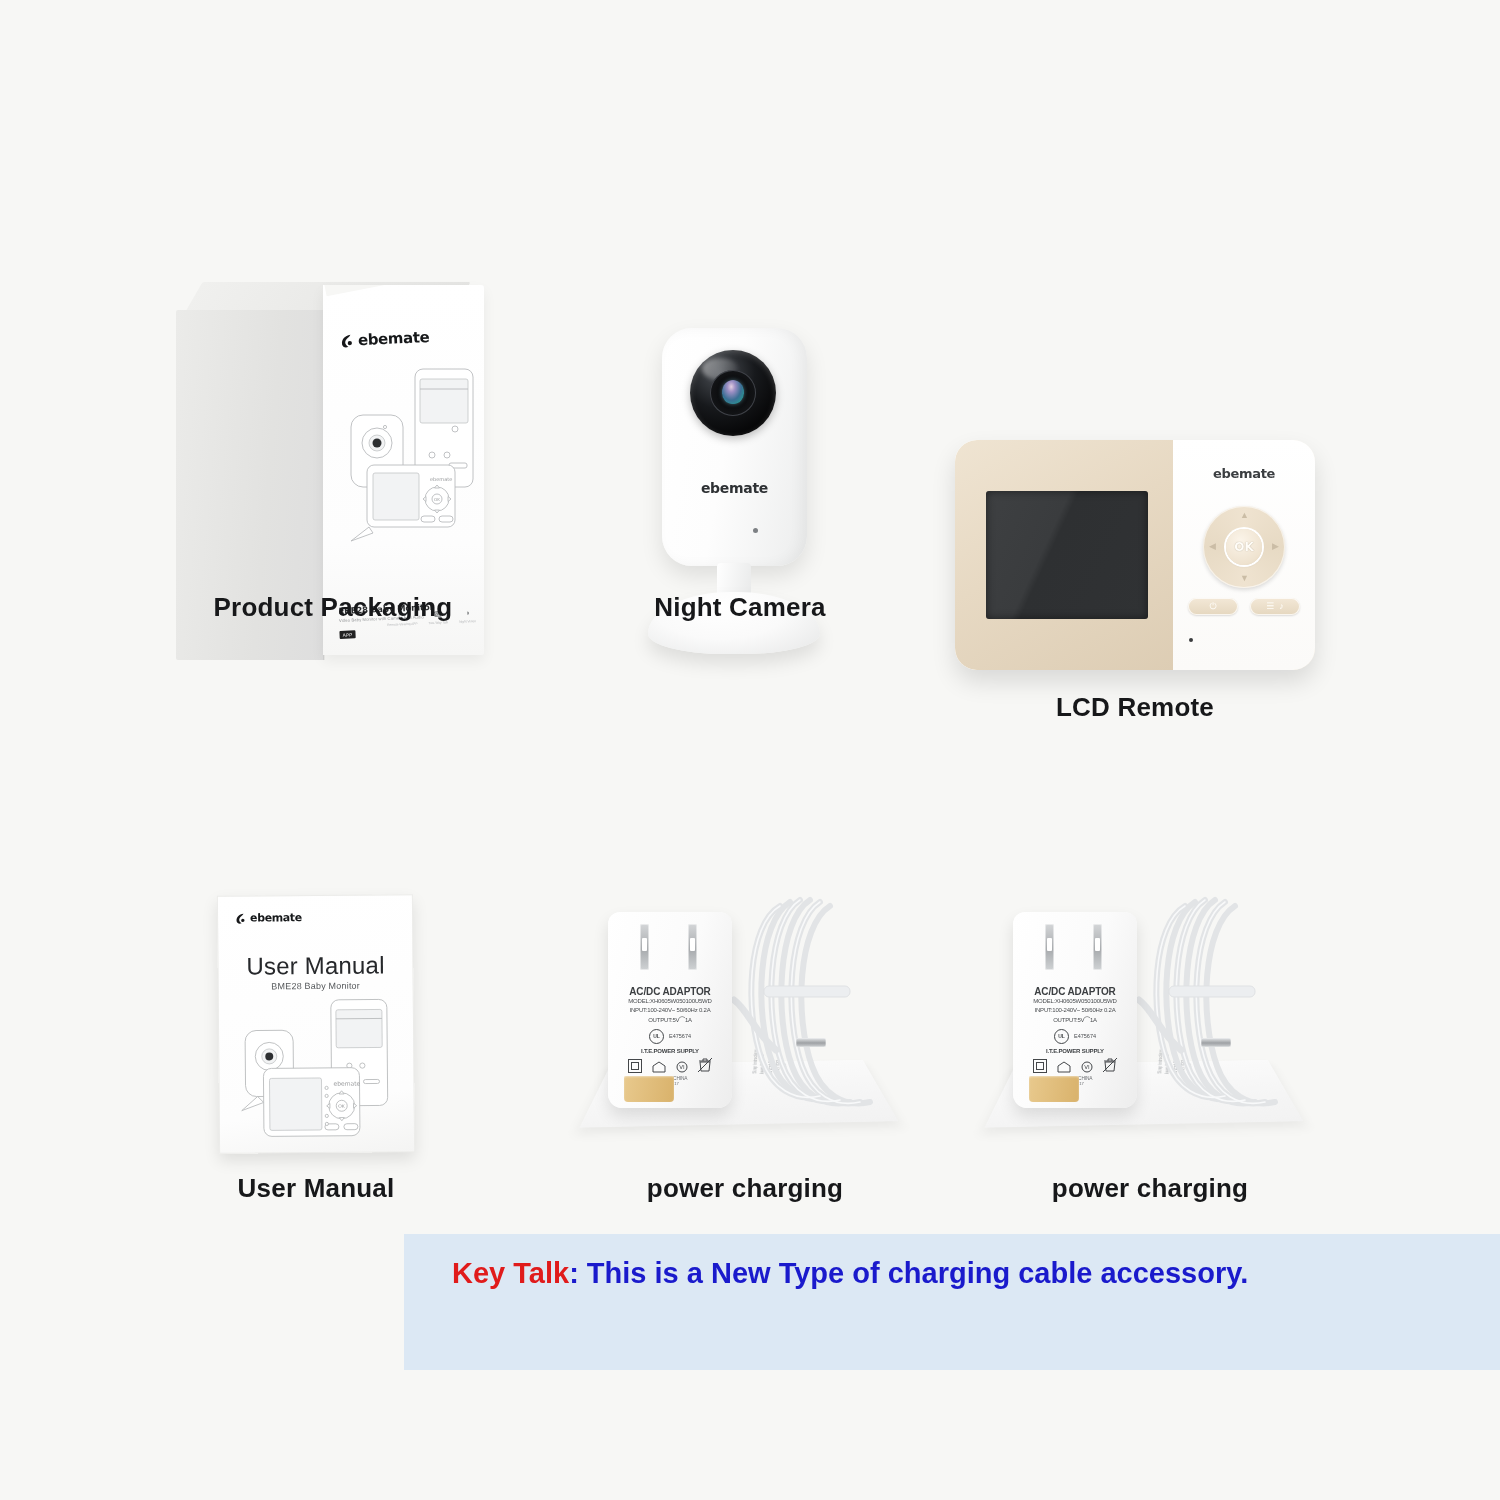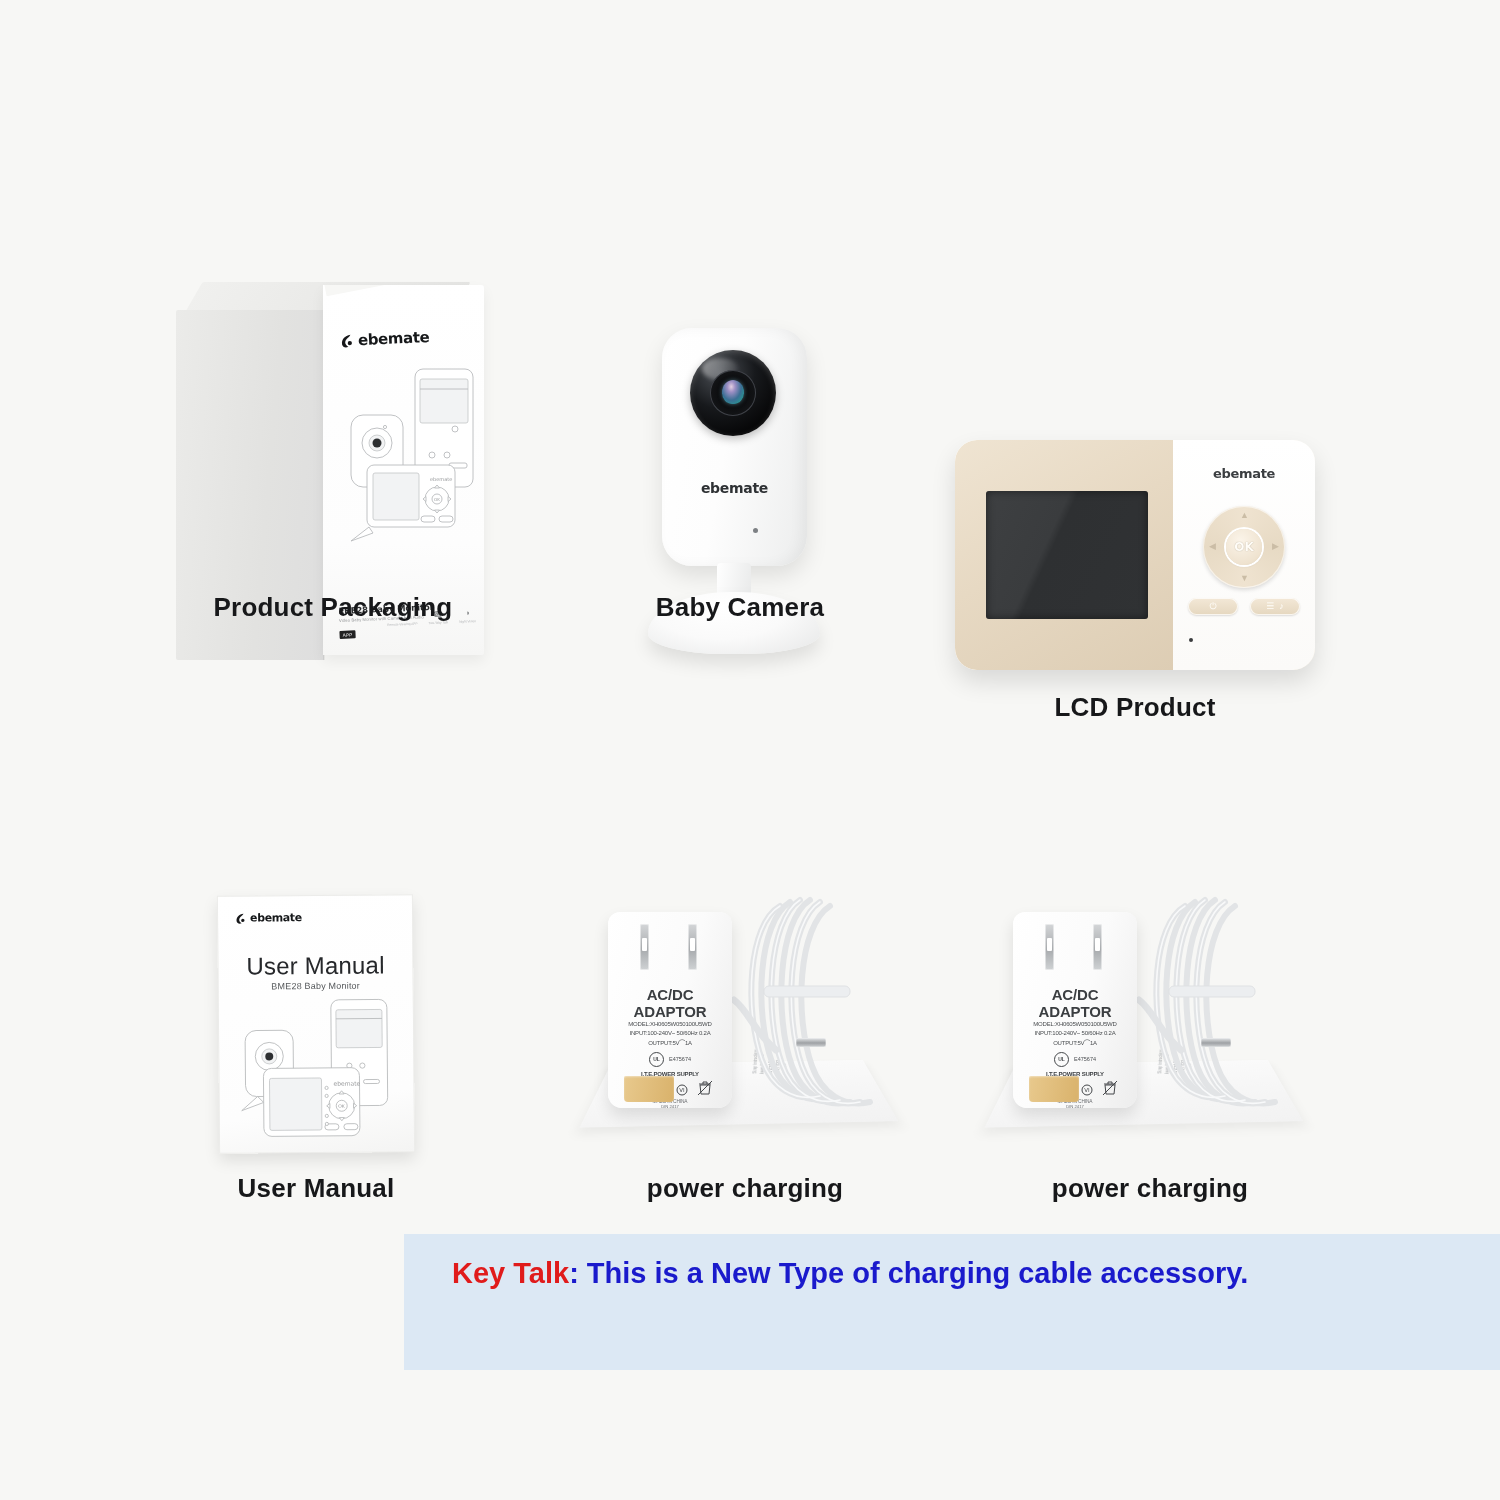--- a/index.html
+++ b/index.html
@@ -286,21 +286,21 @@
   .prong-r { left: 62px; }
   .prong:after{
     content:""; position:absolute; left:2px; top:14px; width:5px; height:13px;
     background:#fff; border-radius:1px;
   }
 
   .ad-label {
     position: absolute; left: 10px; top: 74px; width: 104px;
     text-align: center; color: #3b3e41;
   }
-  .ad-title { font-size: 15px; font-weight: 700; letter-spacing: -.15px; }
+  .ad-title { font-size: 10px; font-weight: 700; letter-spacing: -.15px; }
   .ad-line { font-size: 6px; color: #4a4d50; line-height: 1.55; white-space: nowrap; letter-spacing: -.2px; }
   .ad-cert-row {
     display: flex; align-items: center; justify-content: center; gap: 5px;
     margin-top: 4px; font-size: 5.5px; color: #4a4d50;
   }
   .ul-mark {
     width: 13px; height: 13px; border-radius: 50%;
     border: 1.1px solid #44474a; display: flex; align-items: center; justify-content: center;
     font-size: 5px; font-weight: 700; color: #44474a;
   }
@@ -431,21 +431,21 @@
       <div class="cam-lens-housing">
         <div class="cam-lens-inner">
           <div class="cam-glass"></div>
         </div>
       </div>
       <div class="cam-brand">ebemate</div>
       <div class="cam-mic"></div>
     </div>
     <div class="cam-neck"></div>
     <div class="cam-base"></div>
-    <div class="cell-caption" style="top:272px;">Baby Camera</div>
+    <div class="cell-caption" style="top:272px;">Night Camera</div>
   </div>
 
   <div class="cell lcd-wrap">
     <div class="lcd-body">
       <div class="lcd-left">
         <div class="lcd-screen"></div>
       </div>
       <div class="lcd-right">
         <div class="lcd-brand">ebemate</div>
 
@@ -463,21 +463,21 @@
           </div>
           <div class="lcd-btn">
             <span>☰</span>
             <span>♪</span>
           </div>
         </div>
 
         <div class="lcd-led"></div>
       </div>
     </div>
-    <div class="cell-caption" style="top:252px;">LCD Product</div>
+    <div class="cell-caption" style="top:252px;">LCD Remote</div>
   </div>
 
   <div class="cell man-wrap">
     <div class="man-page">
       <div class="man-logo">
         <svg class="logo-mark" viewBox="0 0 24 24">
           <path d="M17 2 C8 3 2 9 3 17 C4 22 9 23 13 21 C9 19 7 15 9 11 C11 7 15 6 17 2 Z" fill="#17181a"></path>
           <circle cx="15.5" cy="15.5" r="3.4" fill="#17181a"></circle>
         </svg>
         <span class="logo-word">ebemate</span>

